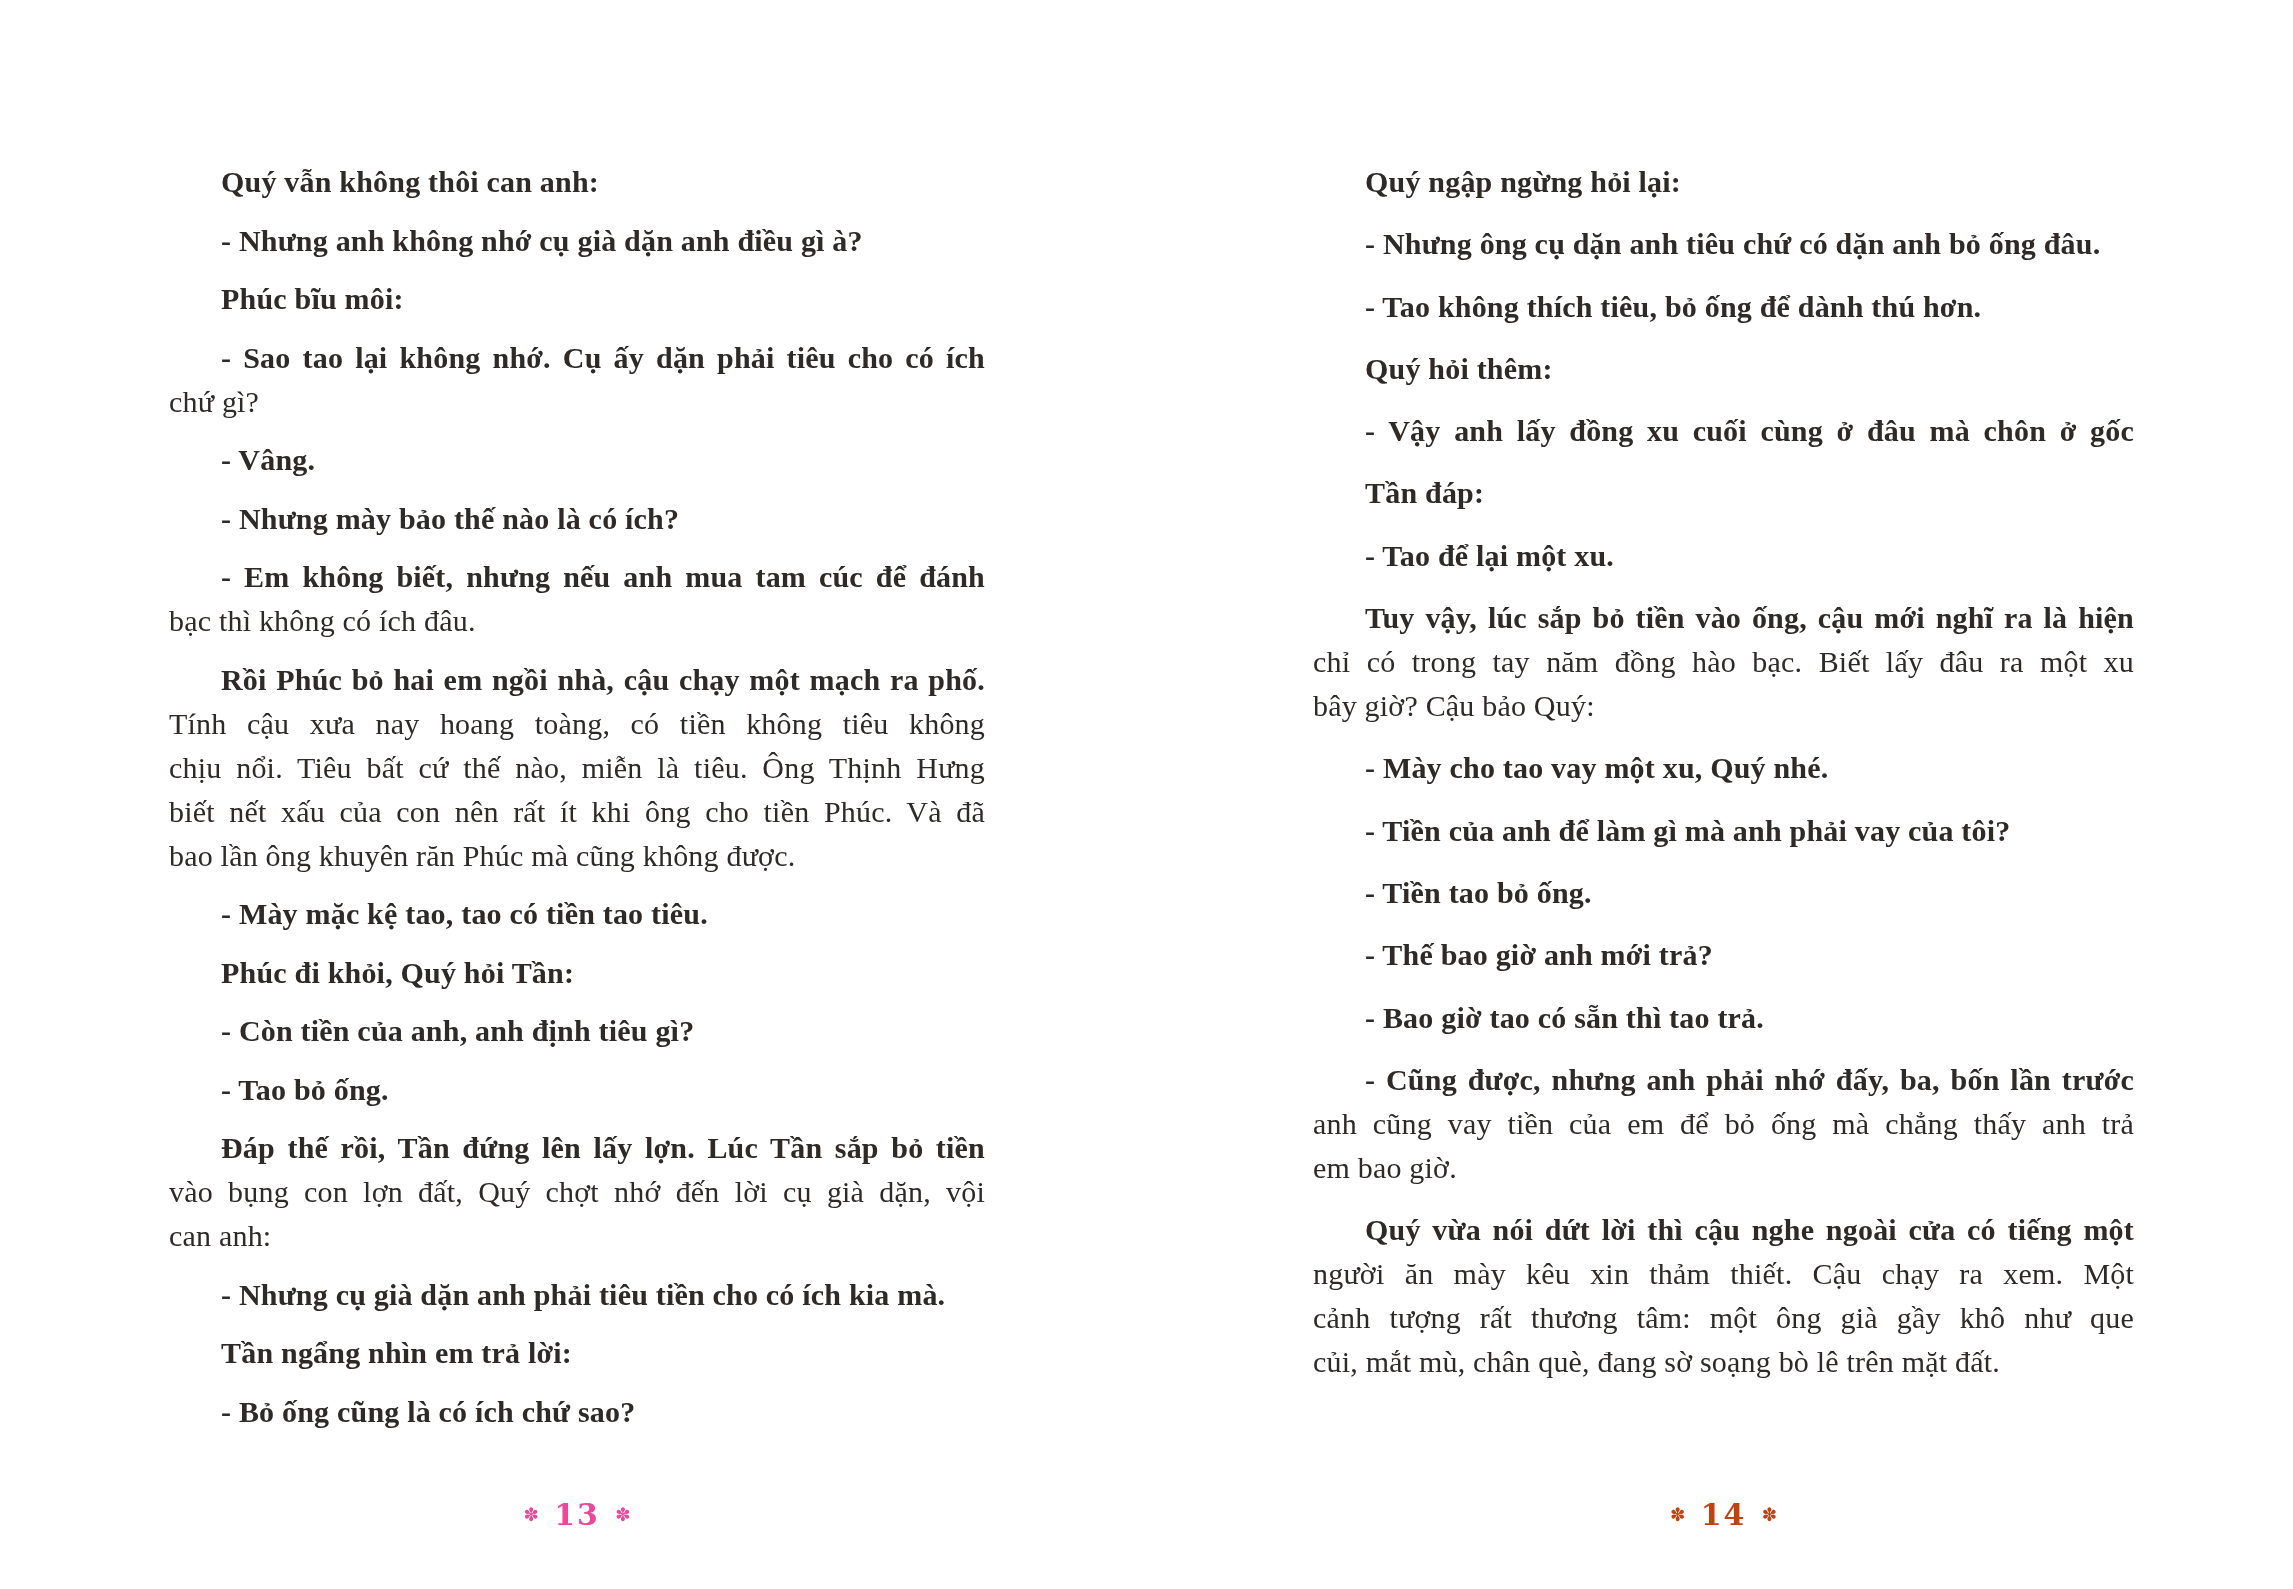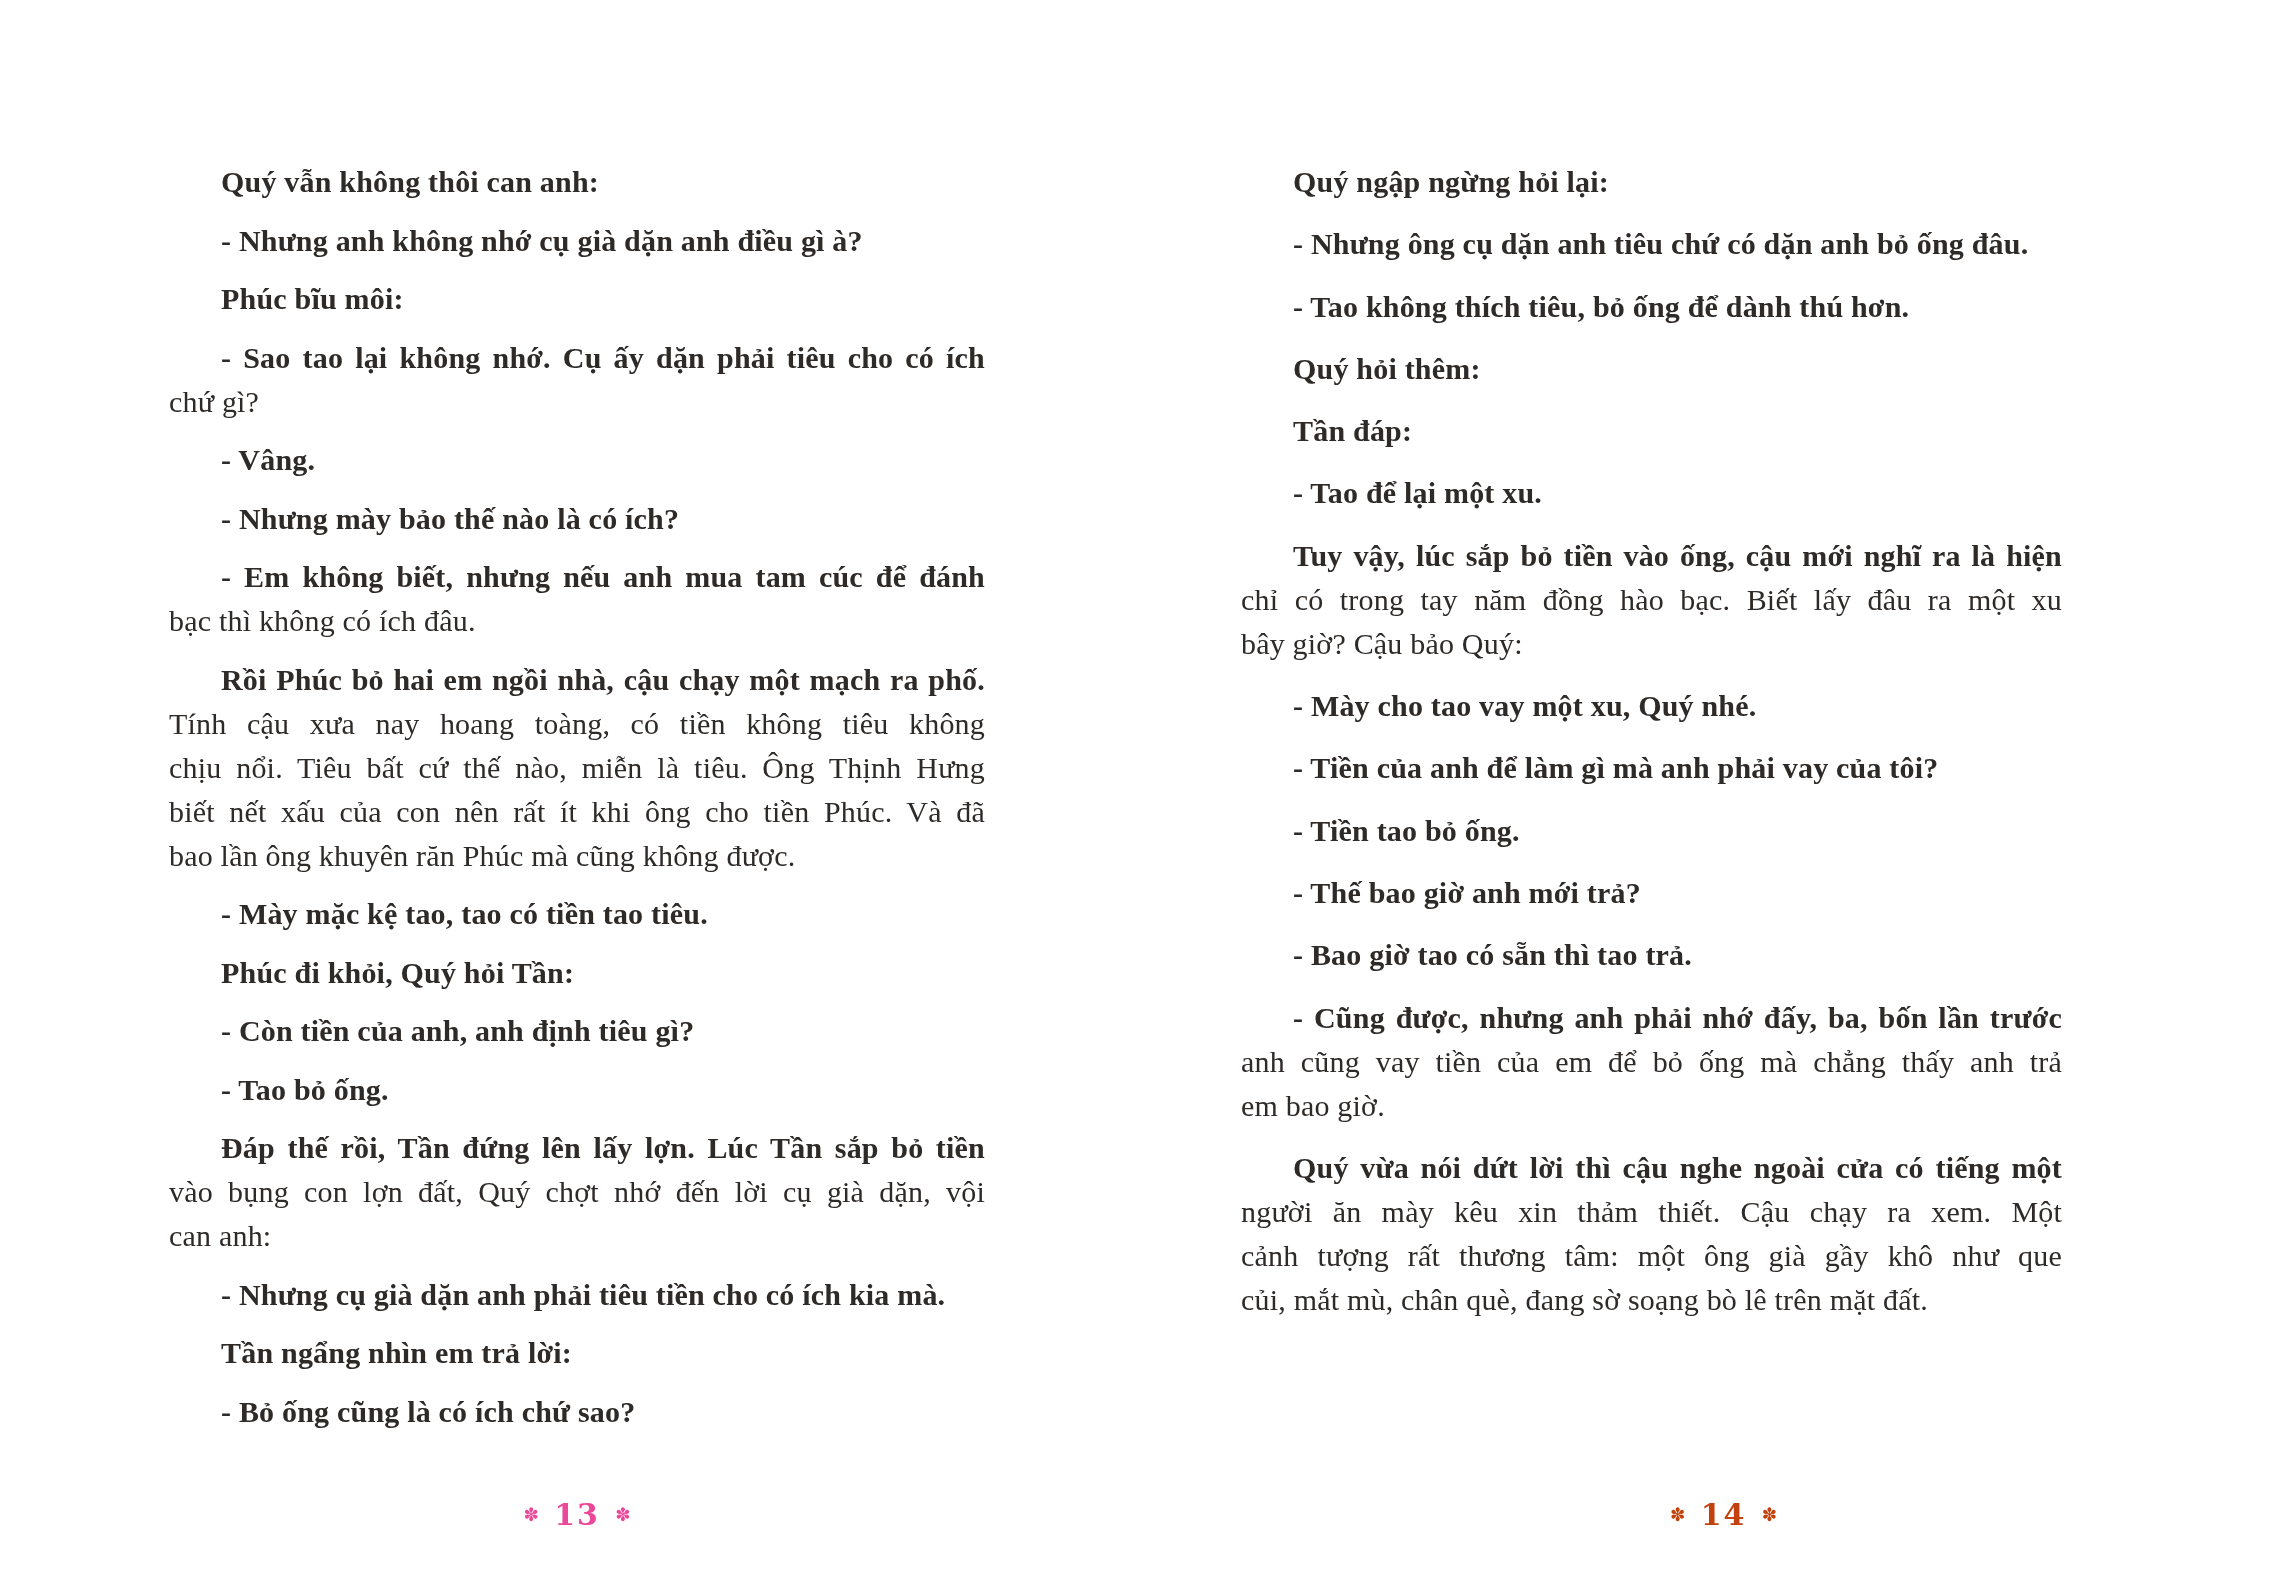--- a/index.html
+++ b/index.html
@@ -19,21 +19,21 @@
   .spread {
     position: absolute;
     inset: 0;
     background: #ffffff;
   }
   .page-column {
     position: absolute;
     top: 160px;
   }
   #left-column  { left: 169px;  width: 816px; }
-  #right-column { left: 1241px; width: 821px; }
+  #right-column { left: 1313px; width: 821px; }
 
   .para { margin: 0 0 14.5px 0; }
   #right-column .para { margin-bottom: 18.3px; }
   .para:last-child { margin-bottom: 0; }
 
   .line {
     font-size: 30px;
     line-height: 44px;
     letter-spacing: 0.2px;
   }
@@ -136,20 +136,21 @@
       <div class="para">
         <div class="line first last">- Nhưng ông cụ dặn anh tiêu chứ có dặn anh bỏ ống đâu.</div>
       </div>
       <div class="para">
         <div class="line first last">- Tao không thích tiêu, bỏ ống để dành thú hơn.</div>
       </div>
       <div class="para">
         <div class="line first last">Quý hỏi thêm:</div>
       </div>
       <div class="para">
+        <div class="line first justify">- Vậy anh lấy đồng xu cuối cùng ở đâu mà chôn ở gốc</div>
       </div>
       <div class="para">
         <div class="line first last">Tần đáp:</div>
       </div>
       <div class="para">
         <div class="line first last">- Tao để lại một xu.</div>
       </div>
       <div class="para">
         <div class="line first justify">Tuy vậy, lúc sắp bỏ tiền vào ống, cậu mới nghĩ ra là hiện</div>
         <div class="line justify">chỉ có trong tay năm đồng hào bạc. Biết lấy đâu ra một xu</div>

